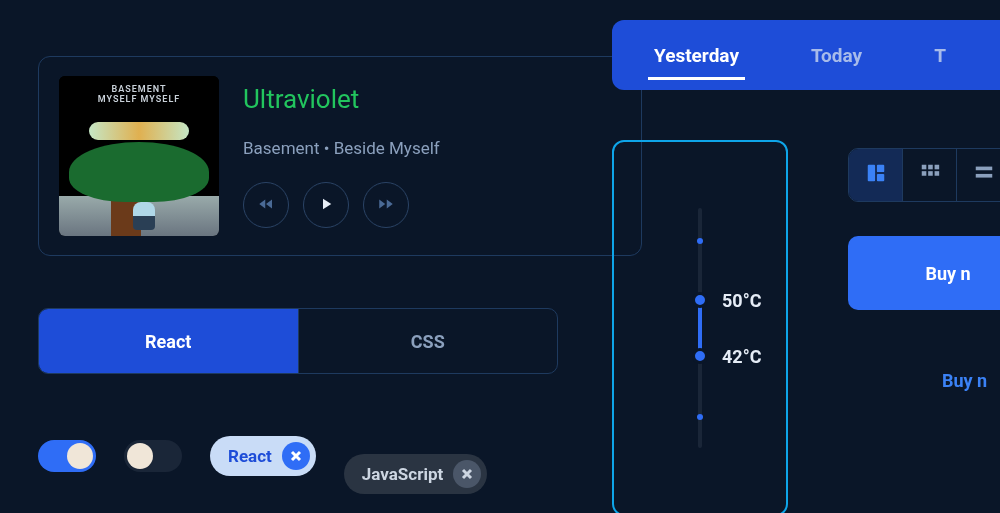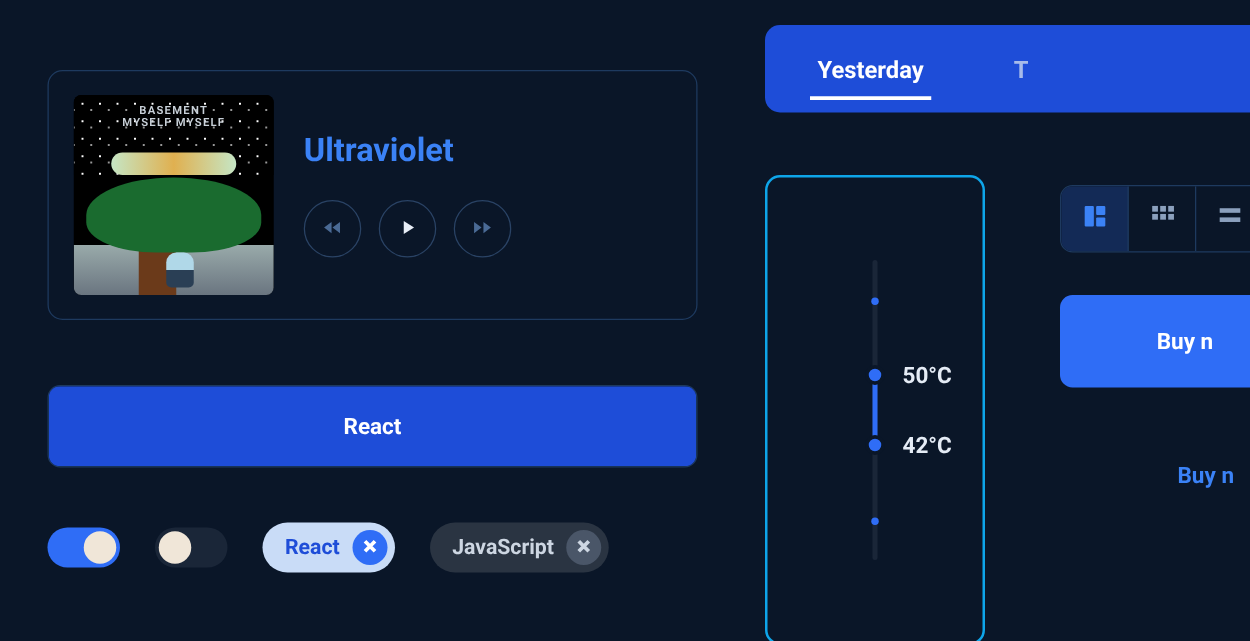--- a/index.html
+++ b/index.html
@@ -11,21 +11,21 @@
     overflow: hidden;
     color: #fff;
     position: relative;
   }
 
   
   .music-card {
     position: absolute;
     left: 38px;
     top: 56px;
-    width: 520px;
+    width: 604px;
     height: 200px;
     border: 1px solid #1e3a5f;
     border-radius: 12px;
     display: flex;
     align-items: center;
     padding: 20px;
     gap: 24px;
   }
   .album-art {
     width: 160px;
@@ -44,21 +44,21 @@
     background-size:14px 14px;
   }
   .album-art .stars::after { background-position:7px 5px; opacity:.6;}
   .album-art .title-text { position:absolute; top:8px; width:100%; text-align:center; font-size:9px; letter-spacing:1px; color:#c9d1d9; font-weight:600;}
   .album-art .tree { position:absolute; bottom:34px; left:10px; width:140px; height:60px; background:#1a6b2f; border-radius:50% 50% 40% 40%;}
   .album-art .trunk { position:absolute; bottom:0; left:52px; width:30px; height:60px; background:#6b3a1a;}
   .album-art .ground { position:absolute; bottom:0; left:0; right:0; height:40px; background:linear-gradient(#9aa,#6a7580);}
   .album-art .person { position:absolute; bottom:6px; left:74px; width:22px; height:28px; background:linear-gradient(#b0d8e8 50%,#2a3f55 50%); border-radius:8px 8px 4px 4px;}
   .album-art .figure { position:absolute; top:46px; left:30px; width:100px; height:18px; background:linear-gradient(90deg,#c5e6c5,#e0b050,#c5e6c5); border-radius:10px;}
   .track-info { flex:1; }
-  .track-title { font-size:26px; font-weight:700; color:#3b82f6; margin-bottom:24px;}
+  .track-title { font-size:26px; font-weight:400; color:#22c55e; margin-bottom:24px;}
   .track-sub { font-size:17px; color:#8ba0bd; margin-bottom:24px;}
   .controls { display:flex; gap:14px;}
   .ctrl-btn {
     width:46px; height:46px; border-radius:50%;
     border:1px solid #2a4365; background:transparent;
     display:flex; align-items:center; justify-content:center;
     color:#4a6a95; cursor:pointer;
   }
   .ctrl-btn.play { color:#e8eef7;}
   .ctrl-btn svg { width:18px; height:18px; fill:currentColor;}
@@ -94,21 +94,21 @@
     background:#f0e6d8;
   }
   .toggle.on .knob { right:3px;}
   .toggle.off .knob { left:3px;}
 
   .chip {
     height:40px; border-radius:20px; display:flex; align-items:center;
     padding:0 6px 0 18px; font-size:17px; font-weight:700; gap:10px; cursor:pointer;
   }
   .chip.primary { background:#c9dcf7; color:#1e4dd8;}
-  .chip.secondary { background:#2a3442; color:#cdd6e2;}
+  .chip.secondary { background:#2a3442; color:#cdd6e2;margin-top:36px;}
   .chip .x {
     width:28px; height:28px; border-radius:50%; display:flex;
     align-items:center; justify-content:center;
   }
   .chip.primary .x { background:#2f6df6; color:#fff;}
   .chip.secondary .x { background:#4a5668; color:#cdd6e2;}
   .chip .x svg { width:12px; height:12px; stroke:currentColor; stroke-width:3; fill:none;}
 
   
   .tabs {
@@ -184,20 +184,21 @@
       <div>MYSELF MYSELF</div>
     </div>
     <div class="ground"></div>
     <div class="trunk"></div>
     <div class="tree"></div>
     <div class="figure"></div>
     <div class="person"></div>
   </div>
   <div class="track-info">
     <div class="track-title">Ultraviolet</div>
+    <div class="track-sub">Basement • Beside Myself</div>
     <div class="controls">
       <button class="ctrl-btn">
         <span>
           <svg viewBox="0 0 24 24">
               <path d="M11 18V6l-8 6 8 6zm1-6l8 6V6l-8 6z"></path>
             </svg>
         </span>
       </button>
       <button class="ctrl-btn play">
         <span>
@@ -212,20 +213,21 @@
               <path d="M13 6v12l8-6-8-6zM3 6v12l8-6-8-6z"></path>
             </svg>
         </span>
       </button>
     </div>
   </div>
 </div>
 
 <div class="segmented">
   <div class="seg-item active">React</div>
+  <div class="seg-item">CSS</div>
 </div>
 
 <div class="row-bottom">
   <div class="toggle on">
       <div class="knob"></div>
     </div>
   <div class="toggle off">
       <div class="knob"></div>
     </div>
   <div class="chip primary">
@@ -241,20 +243,21 @@
     <span class="x">
       <span><svg viewBox="0 0 12 12">
             <path d="M2 2l8 8M10 2l-8 8"></path>
           </svg></span>
     </span>
   </div>
 </div>
 
 <div class="tabs">
   <div class="tab active">Yesterday</div>
+  <div class="tab">Today</div>
   <div class="tab">T</div>
 </div>
 
 <div class="temp-card">
   <div class="track">
     <div class="dot-sm" style="top:30px"></div>
     <div class="range"></div>
     <div class="dot-lg" style="top:84px"></div>
     <div class="temp-label" style="top:82px">50°C</div>
     <div class="dot-lg" style="top:140px"></div>

